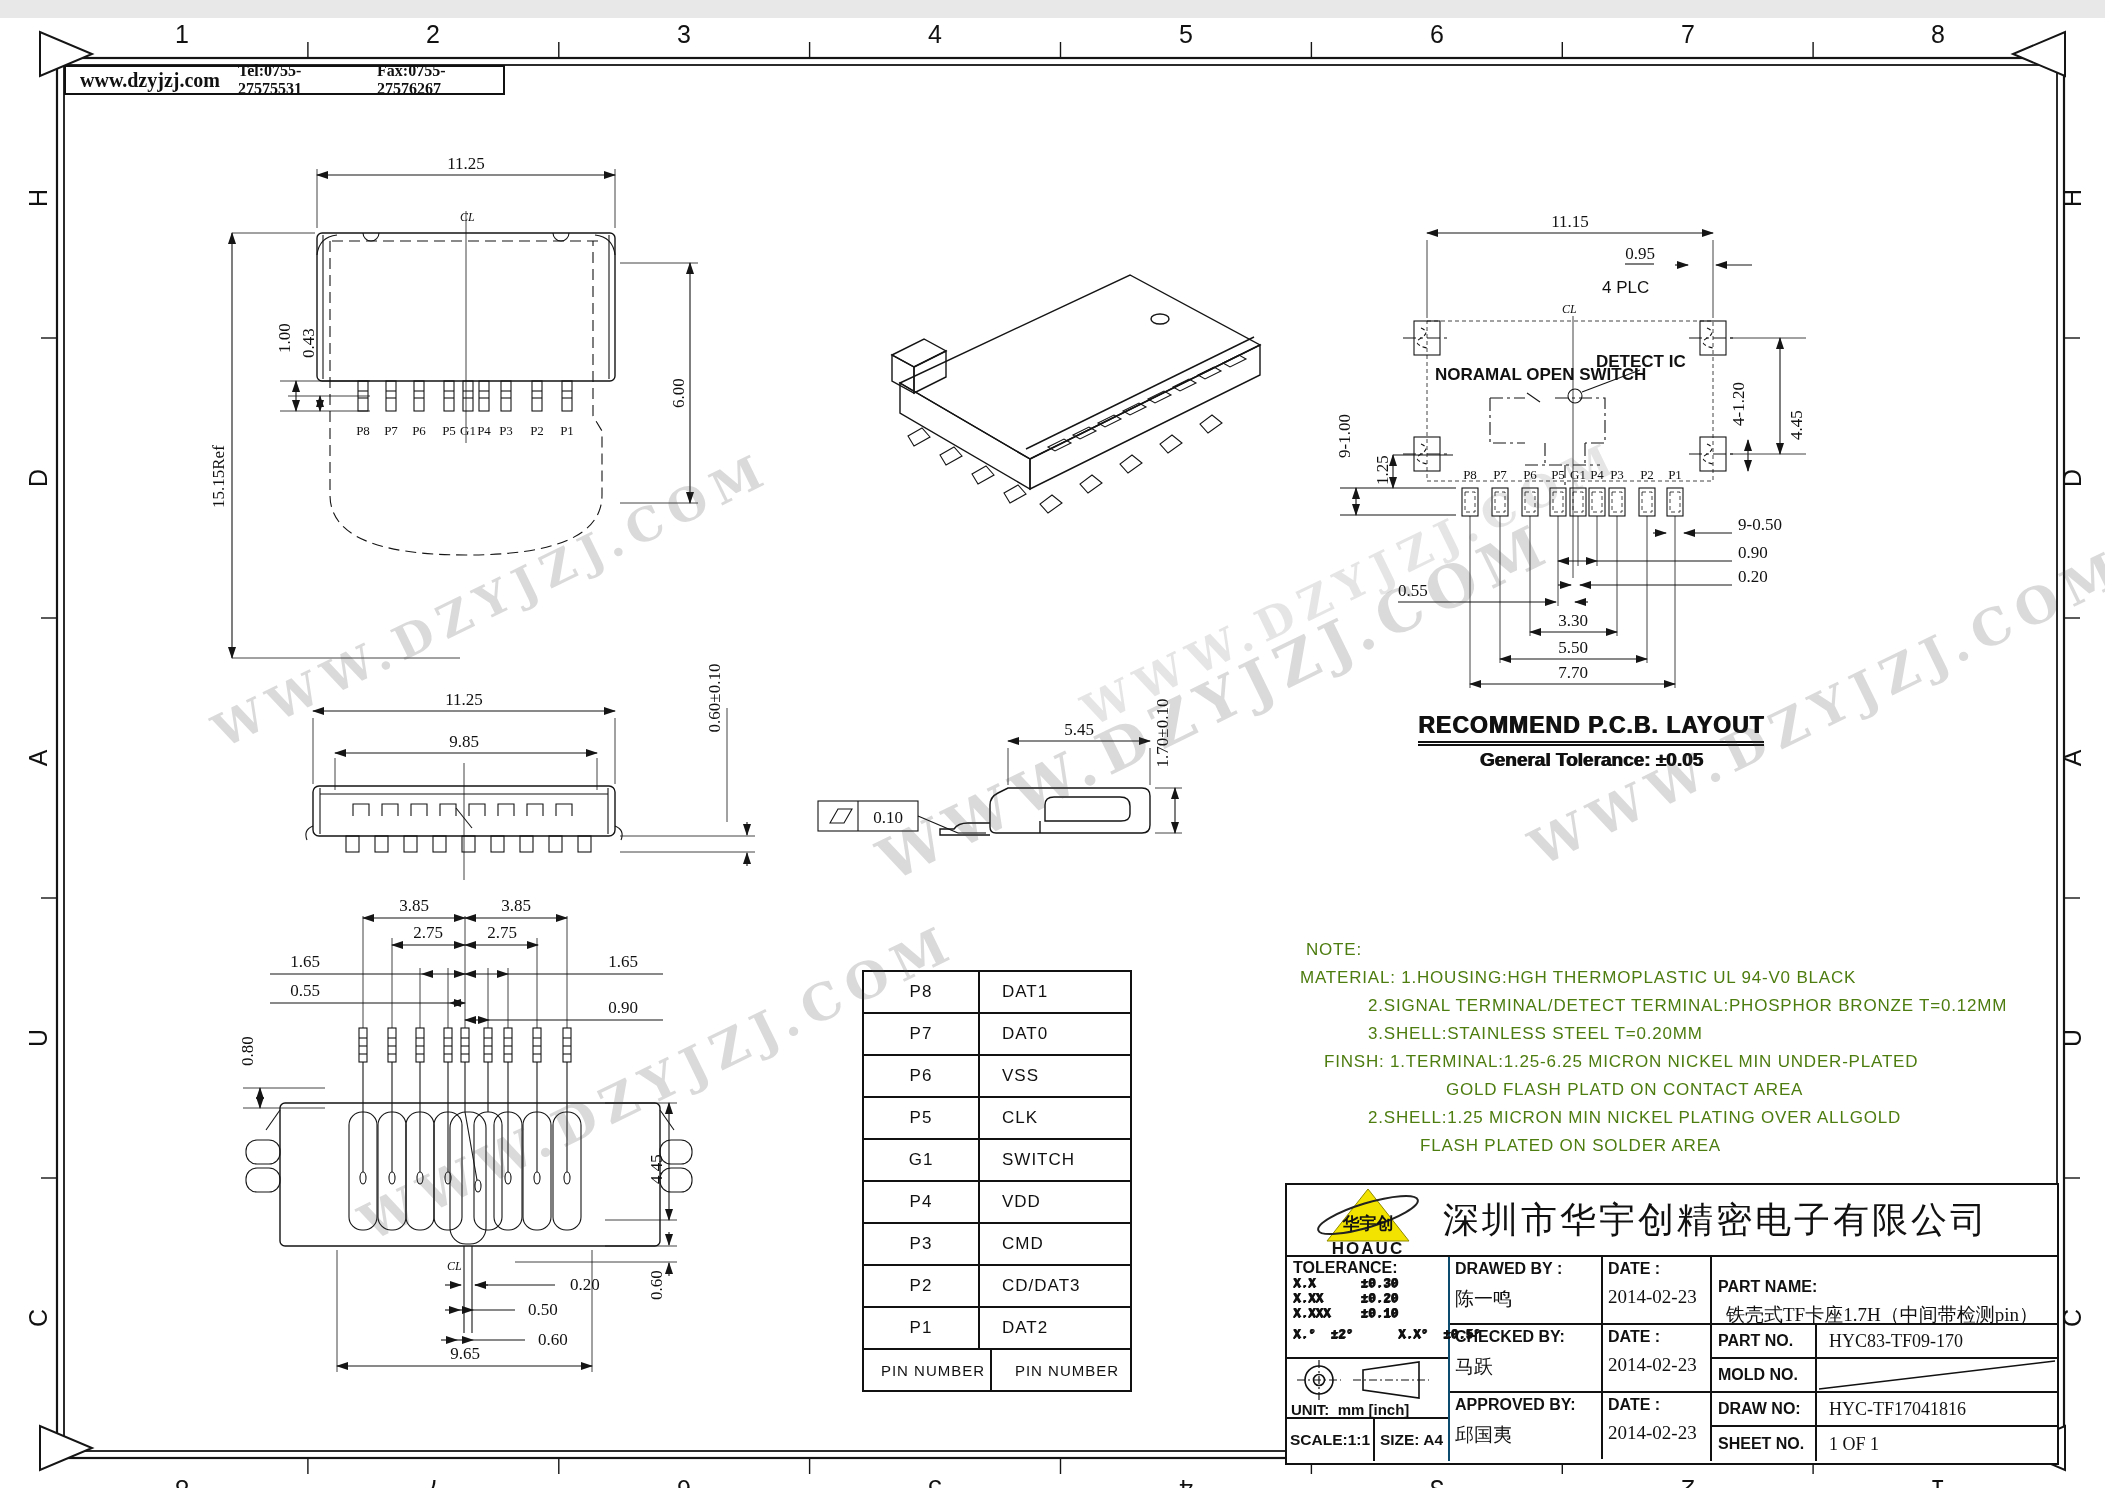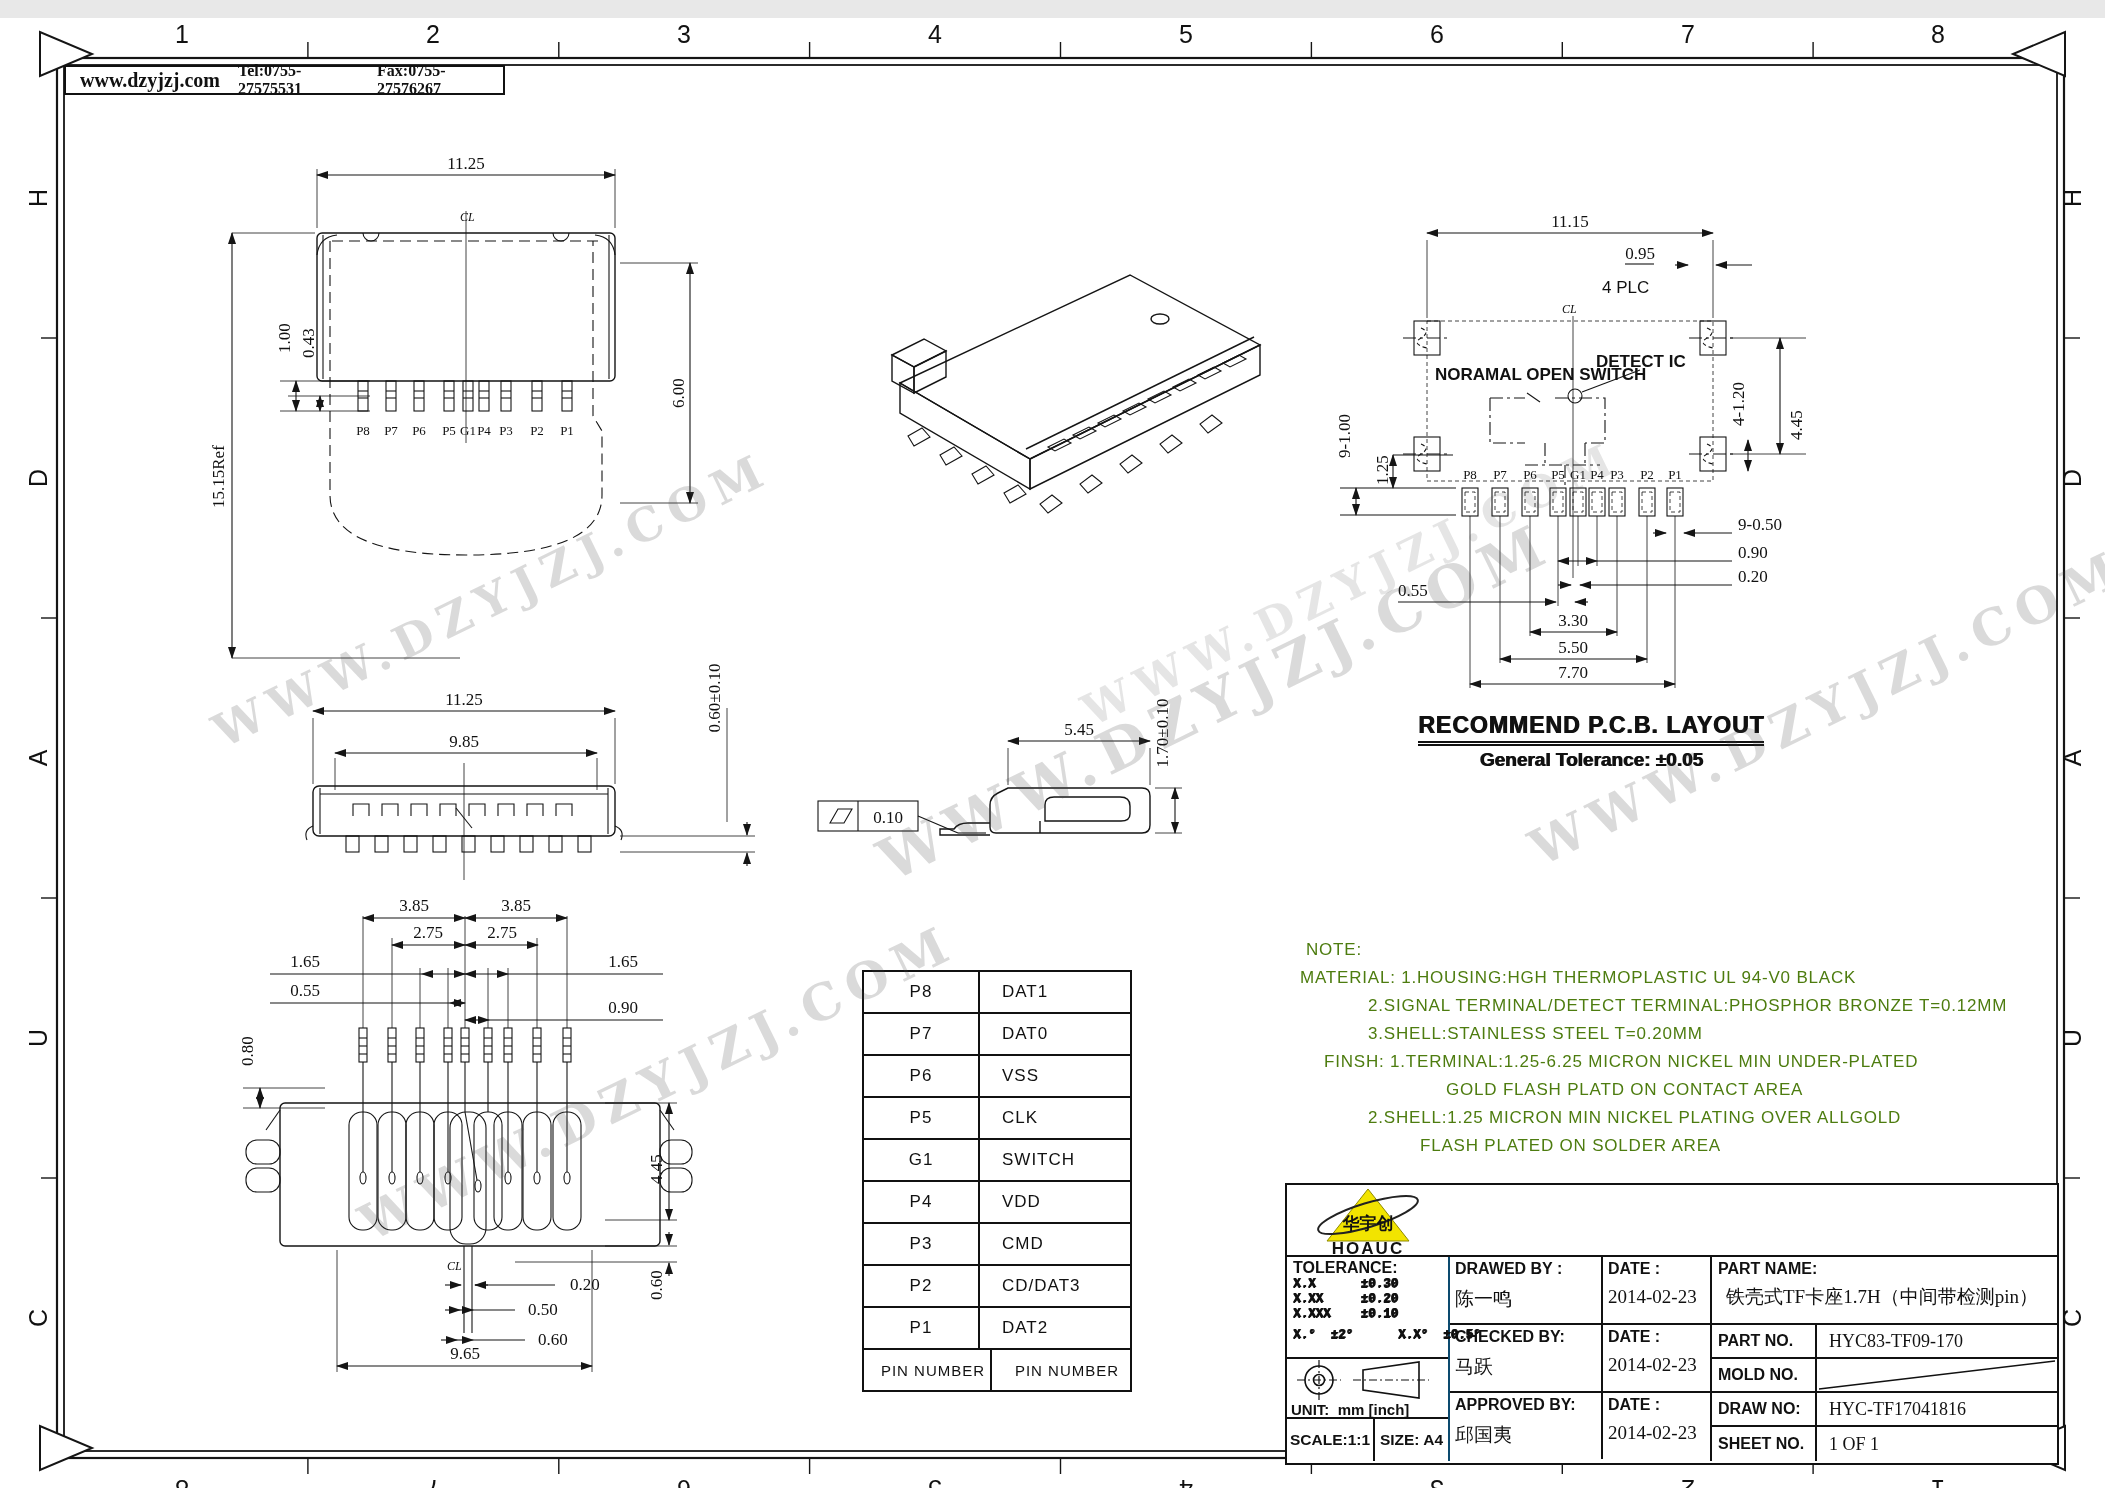--- a/index.html
+++ b/index.html
@@ -62,21 +62,21 @@
   .scale-c{display:flex;align-items:center;justify-content:center;font-family:"Liberation Sans",sans-serif;
            font-weight:bold;font-size:15.5px}
   .col-m{width:262px;border-right:2px solid #111;display:flex;flex-direction:column}
   .mrow{height:68px;border-bottom:2px solid #111;display:flex}
   .mrow:last-child{border-bottom:none;height:66px}
   .mc-name{width:153px;border-right:2px solid #111;padding:3px 5px}
   .mc-date{flex:1;padding:3px 5px}
   .lab{font-family:"Liberation Sans",sans-serif;font-weight:bold;font-size:16px;white-space:nowrap}
   .val{text-align:left;font-size:19px;margin-top:8px}
   .col-r{flex:1;display:flex;flex-direction:column}
-  .rrowA{height:68px;border-bottom:2px solid #111;padding:3px 6px}
+  .rrowA{height:68px;border-bottom:2px solid #111;padding:21px 6px}
   .pname{font-size:19px;margin-top:6px;padding-left:8px;white-space:nowrap}
   .rhalf{height:34px;display:flex;border-bottom:2px solid #111}
   .rhalf:last-child{border-bottom:none}
   .rlab{width:105px;border-right:2px solid #111;display:flex;align-items:center;padding-left:6px}
   .rval{flex:1;display:flex;align-items:center;padding-left:12px;font-size:18px;position:relative}
 </style>
 </head>
 <body>
 
 
@@ -733,20 +733,21 @@
   </div>
 
   <div class="tb">
     <div class="tb-top">
       <svg width="150" height="70" style="flex:none;margin-left:6px">
         <polygon points="75,4 34,56 116,56" fill="#f2e400" stroke="#8f8a00" stroke-width="1"></polygon>
         <ellipse cx="75" cy="30" rx="52" ry="12" fill="none" stroke="#222" stroke-width="2" transform="rotate(-17 75 30)"></ellipse>
         <text x="75" y="44" text-anchor="middle" font-size="14" font-weight="bold" fill="#222">华宇创</text>
         <text x="75" y="69" text-anchor="middle" font-size="13" font-weight="bold" style="font-family:'Liberation Sans',sans-serif;letter-spacing:2px">HOAUC</text>
       </svg>
+      <div class="company">深圳市华宇创精密电子有限公司</div>
     </div>
     <div class="tb-body">
       <div class="col-l">
         <div class="tol-area">
           <div class="tol-title">TOLERANCE:</div>
           <div class="tol-line">X.X      ±0.30</div>
           <div class="tol-line">X.XX     ±0.20</div>
           <div class="tol-line">X.XXX    ±0.10</div>
           <div class="tol-line" style="margin-top:6px">X.°  ±2°      X.X°  ±0.5°</div>
         </div>

